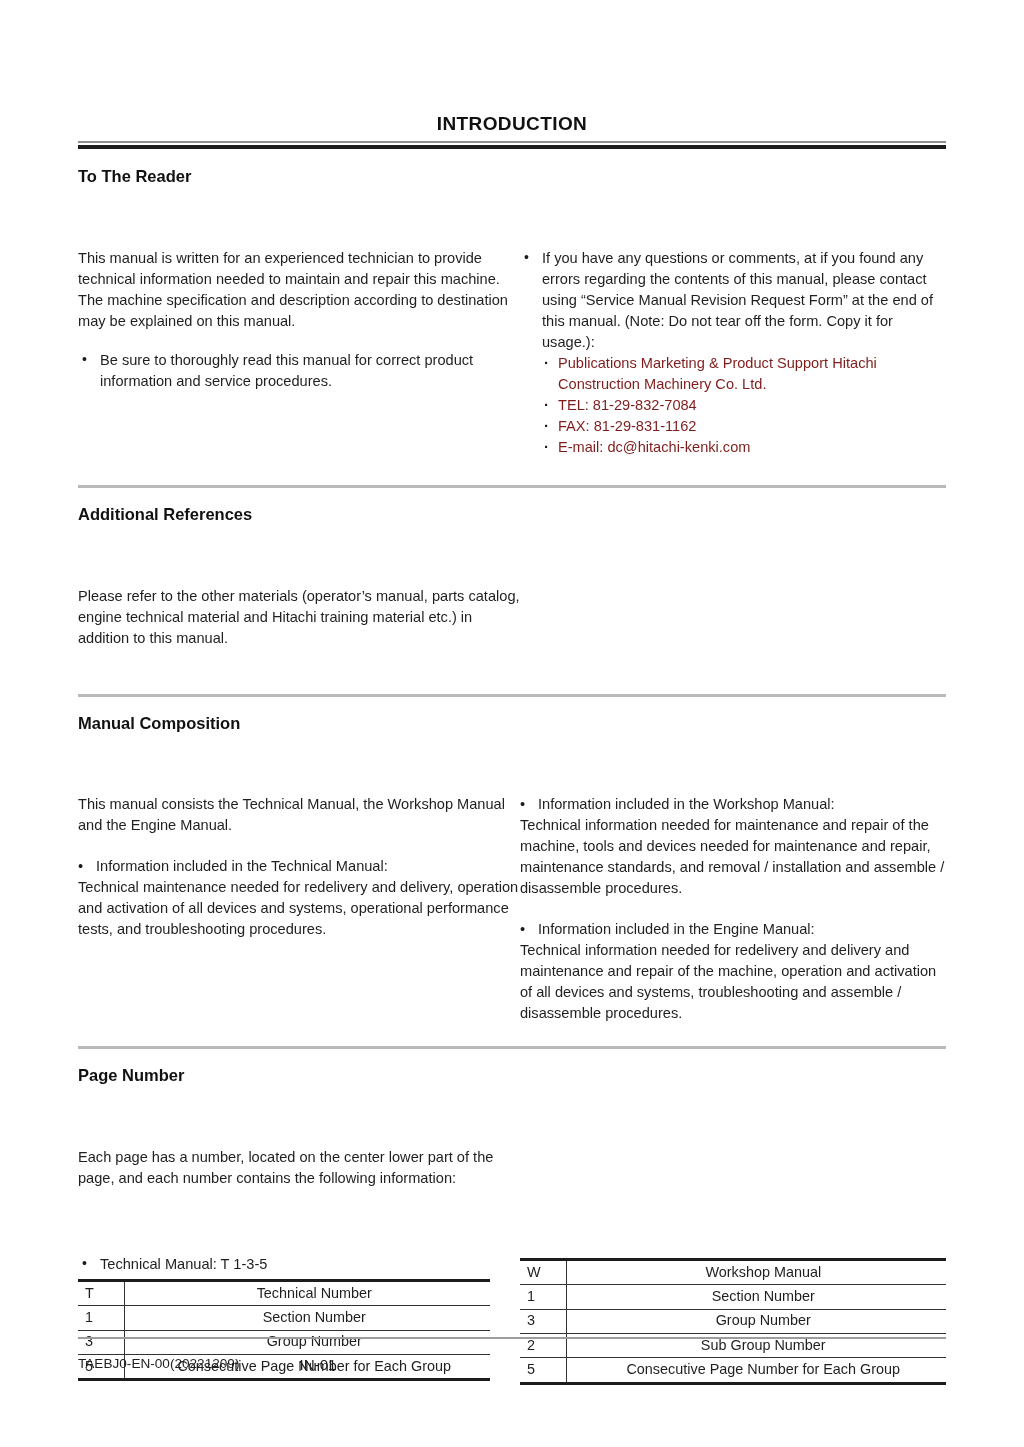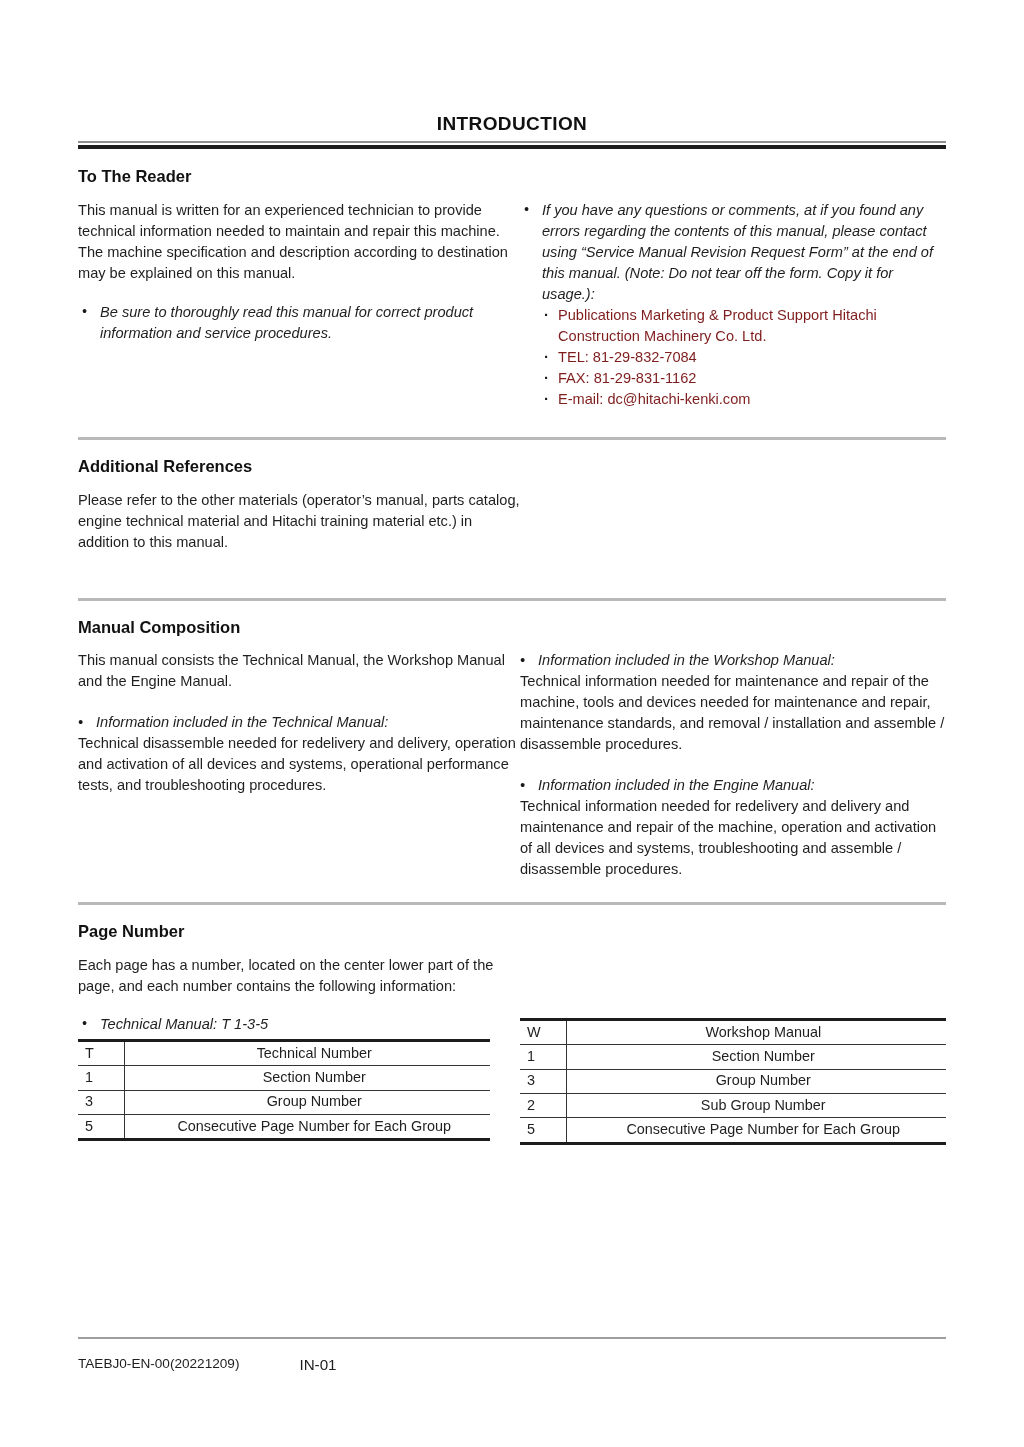--- a/index.html
+++ b/index.html
@@ -78,20 +78,21 @@
   .divider {
     width: 100%;
     height: 3px;
     background: #b9b9b9;
   }
 
   
   .cols {
     display: flex;
     width: 100%;
+    margin-top: 48px;
   }
   .col-left {
     width: 442px;
     flex: 0 0 442px;
   }
   .col-right {
     width: 426px;
     flex: 0 0 426px;
   }
 
@@ -100,21 +101,20 @@
     line-height: 1.44;
     margin: 0;
     color: #1f1f1f;
   }
 
   
   ul.bullets {
     list-style: none;
     margin: 0;
     padding: 0;
-    font-style: italic;
   }
   ul.bullets > li {
     position: relative;
     padding-left: 22px;
     font-size: 14.6px;
     line-height: 1.44;
     color: #1f1f1f;
   }
   ul.bullets > li::before {
     content: "\2022";
@@ -283,21 +283,21 @@
 
     <div style="height:13px"></div>
     <div class="cols">
 
       <div class="col-left">
         <p class="body-text">This manual consists the Technical Manual, the Workshop Manual and the Engine Manual.</p>
         <div style="height:20px"></div>
         <ul class="bullets bullets-flush">
           <li><span class="lead-mark">•</span><span>Information included in the Technical Manual:</span></li>
         </ul>
-        <p class="body-text">Technical disassemble needed for redelivery and delivery, operation and activation of all devices and systems, operational performance tests, and troubleshooting procedures.</p>
+        <p class="body-text">Technical maintenance needed for redelivery and delivery, operation and activation of all devices and systems, operational performance tests, and troubleshooting procedures.</p>
       </div>
 
       <div class="col-right">
         <ul class="bullets bullets-flush">
           <li><span class="lead-mark">•</span><span>Information included in the Workshop Manual:</span></li>
         </ul>
         <p class="body-text">Technical information needed for maintenance and repair of the machine, tools and devices needed for maintenance and repair, maintenance standards, and removal / installation and assemble / disassemble procedures.</p>
         <div style="height:20px"></div>
         <ul class="bullets bullets-flush">
           <li><span class="lead-mark">•</span><span>Information included in the Engine Manual:</span></li>

